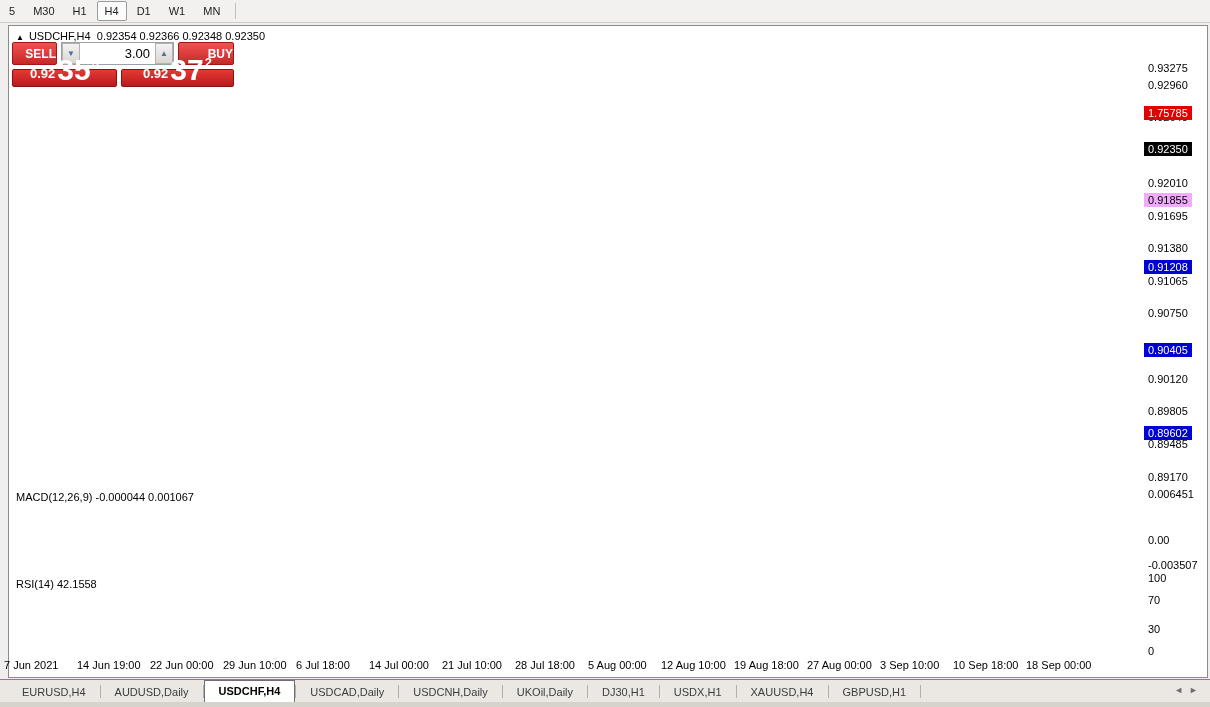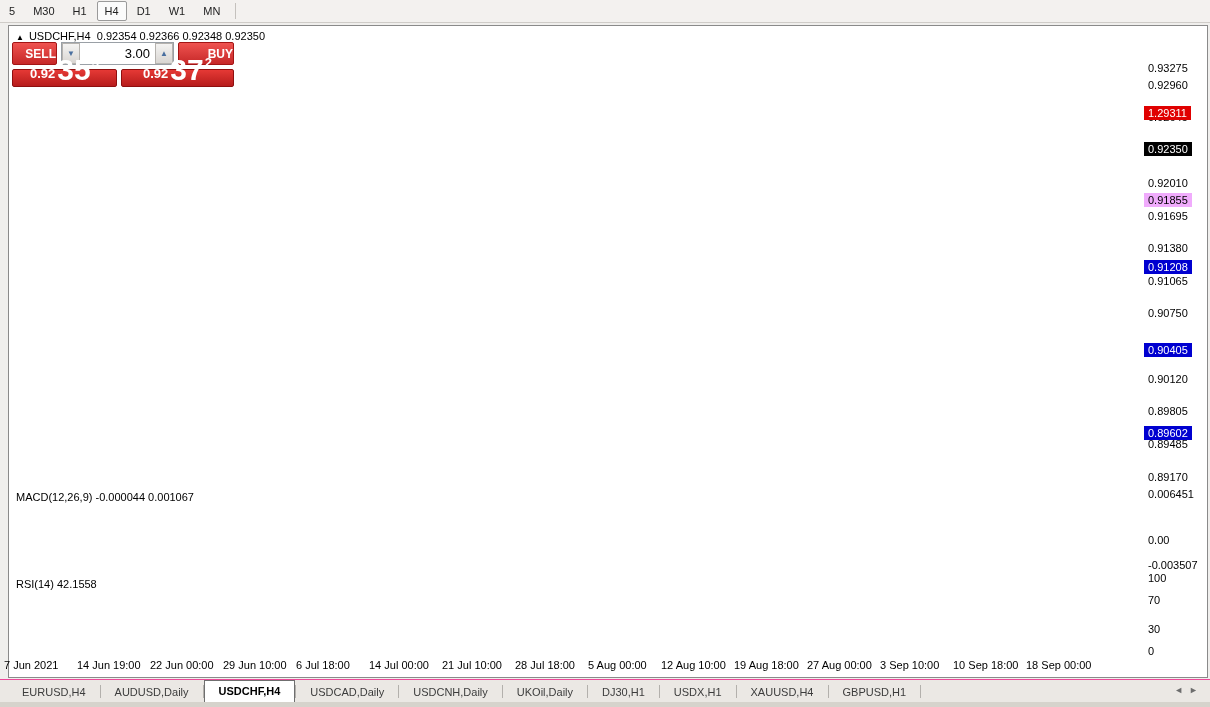--- a/index.html
+++ b/index.html
@@ -1487,21 +1487,21 @@
       <div class="ytick" style="top: 405.249px;">0.89805</div>
       <div class="ytick" style="top: 438.379px;">0.89485</div>
       <div class="ytick" style="top: 470.991px;">0.89170</div>
       <div class="ytick" style="top: 488.004px;">0.006451</div>
       <div class="ytick" style="top: 534px;">0.00</div>
       <div class="ytick" style="top: 559.005px;">-0.003507</div>
       <div class="ytick" style="top: 572px;">100</div>
       <div class="ytick" style="top: 593.9px;">70</div>
       <div class="ytick" style="top: 623.1px;">30</div>
       <div class="ytick" style="top: 645px;">0</div>
-      <div class="yhl" style="top: 105.633px; background: rgb(224, 0, 0); color: rgb(255, 255, 255);">1.29311</div>
+      <div class="yhl" style="top: 105.633px; background: rgb(224, 0, 0); color: rgb(255, 255, 255);">1.75785</div>
       <div class="yhl" style="top: 141.765px; background: rgb(0, 0, 0); color: rgb(255, 255, 255);">0.92350</div>
       <div class="yhl" style="top: 193.013px; background: #f0abfc; color: rgb(0, 0, 0);">0.91855</div>
       <div class="yhl" style="top: 259.997px; background: rgb(0, 0, 208); color: rgb(255, 255, 255);">0.91208</div>
       <div class="yhl" style="top: 343.131px; background: rgb(0, 0, 208); color: rgb(255, 255, 255);">0.90405</div>
       <div class="yhl" style="top: 426.266px; background: rgb(0, 0, 208); color: rgb(255, 255, 255);">0.89602</div>
     </div>
   <div id="x-axis">
       <div class="xlab" style="left: 4px;">7 Jun 2021</div>
       <div class="xlab" style="left: 77px;">14 Jun 19:00</div>
       <div class="xlab" style="left: 150px;">22 Jun 00:00</div>

